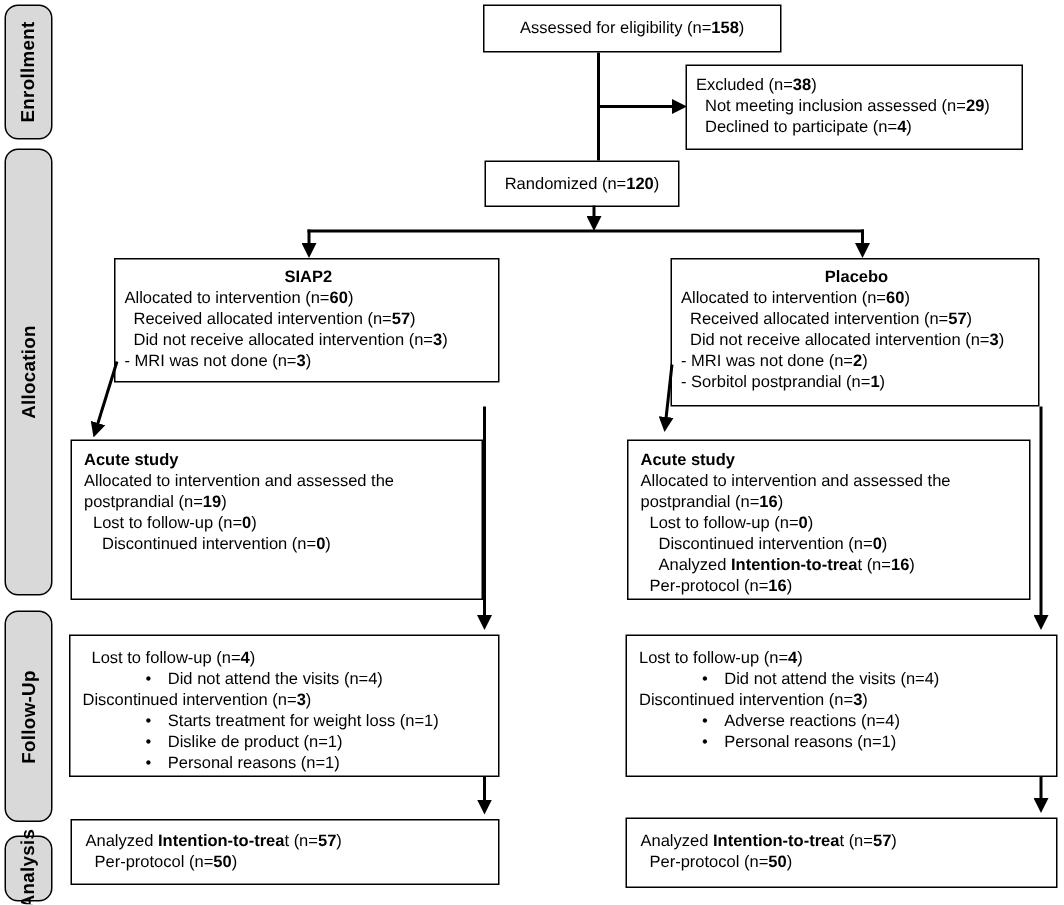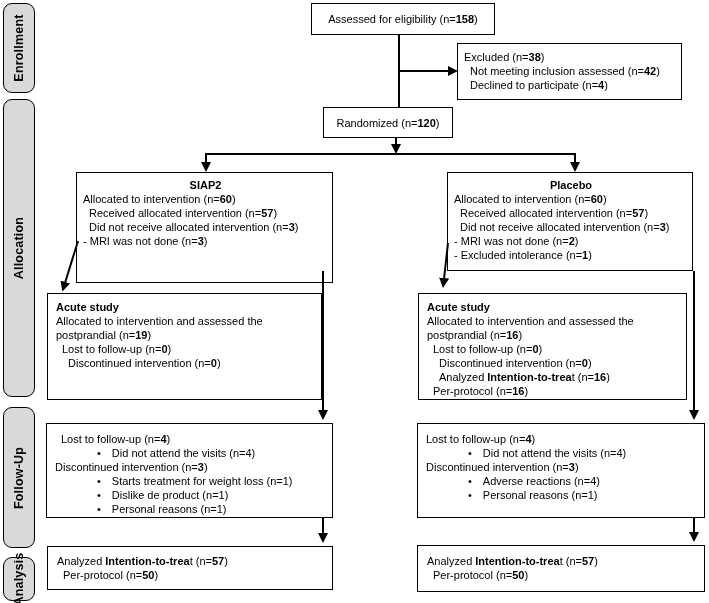--- a/index.html
+++ b/index.html
@@ -65,58 +65,58 @@
   <div class="side-label" style="top:99px; height:298px;">
     <span class="rot">Allocation</span>
   </div>
   <div class="side-label" style="top:407px; height:141px;">
     <span class="rot">Follow-Up</span>
   </div>
   <div class="side-label" style="top:557px; height:44px;">
     <span class="rot">Analysis</span>
   </div>
 
-  <div class="box center" style="left:311px; top:3px; width:184px; height:32px;">
+  <div class="box center" style="left:322px; top:3px; width:199px; height:32px;">
     <div class="lines">
         <div class="line"><span>Assessed for eligibility (n=</span><b>158</b><span>)</span></div>
       </div>
   </div>
 
   <div class="box" style="left:457px; top:43px; width:225px; height:57px; padding-top:6px;">
     <div class="lines">
         <div class="line"><span>Excluded (n=</span><b>38</b><span>)</span></div>
-        <div class="line indent-1"><span>Not meeting inclusion assessed (n=</span><b>42</b><span>)</span></div>
+        <div class="line indent-1"><span>Not meeting inclusion assessed (n=</span><b>29</b><span>)</span></div>
         <div class="line indent-1"><span>Declined to participate (n=</span><b>4</b><span>)</span></div>
       </div>
   </div>
 
   <div class="box center" style="left:323px; top:107px; width:130px; height:31px;">
     <div class="lines">
         <div class="line"><span>Randomized (n=</span><b>120</b><span>)</span></div>
       </div>
   </div>
 
-  <div class="box" style="left:76px; top:172px; width:257px; height:111px; padding-right:4px;">
+  <div class="box" style="left:76px; top:172px; width:257px; height:83px; padding-right:4px;">
     <div class="title">SIAP2</div>
     <div class="lines">
         <div class="line"><span>Allocated to intervention (n=</span><b>60</b><span>)</span></div>
         <div class="line indent-1"><span>Received allocated intervention (n=</span><b>57</b><span>)</span></div>
         <div class="line indent-1"><span>Did not receive allocated intervention (n=</span><b>3</b><span>)</span></div>
         <div class="line"><span>- MRI was not done (n=</span><b>3</b><span>)</span></div>
       </div>
   </div>
 
   <div class="box" style="left:447px; top:172px; width:246px; height:99px; padding-right:4px;">
     <div class="title">Placebo</div>
     <div class="lines">
         <div class="line"><span>Allocated to intervention (n=</span><b>60</b><span>)</span></div>
         <div class="line indent-1"><span>Received allocated intervention (n=</span><b>57</b><span>)</span></div>
         <div class="line indent-1"><span>Did not receive allocated intervention (n=</span><b>3</b><span>)</span></div>
         <div class="line"><span>- MRI was not done (n=</span><b>2</b><span>)</span></div>
-        <div class="line"><span>- Excluded intolerance (n=</span><b>1</b><span>)</span></div>
+        <div class="line"><span>- Sorbitol postprandial (n=</span><b>1</b><span>)</span></div>
       </div>
   </div>
 
   <div class="box" style="left:47px; top:293px; width:275px; height:107px; padding-top:6px; padding-left:8px;">
     <div class="lines">
         <div class="line"><b>Acute study</b></div>
         <div class="line"><span>Allocated to intervention and assessed the postprandial (n=</span><b>19</b><span>)</span></div>
         <div class="line indent-1"><span>Lost to follow-up (n=</span><b>0</b><span>)</span></div>
         <div class="line indent-2"><span>Discontinued intervention (n=</span><b>0</b><span>)</span></div>
       </div>

